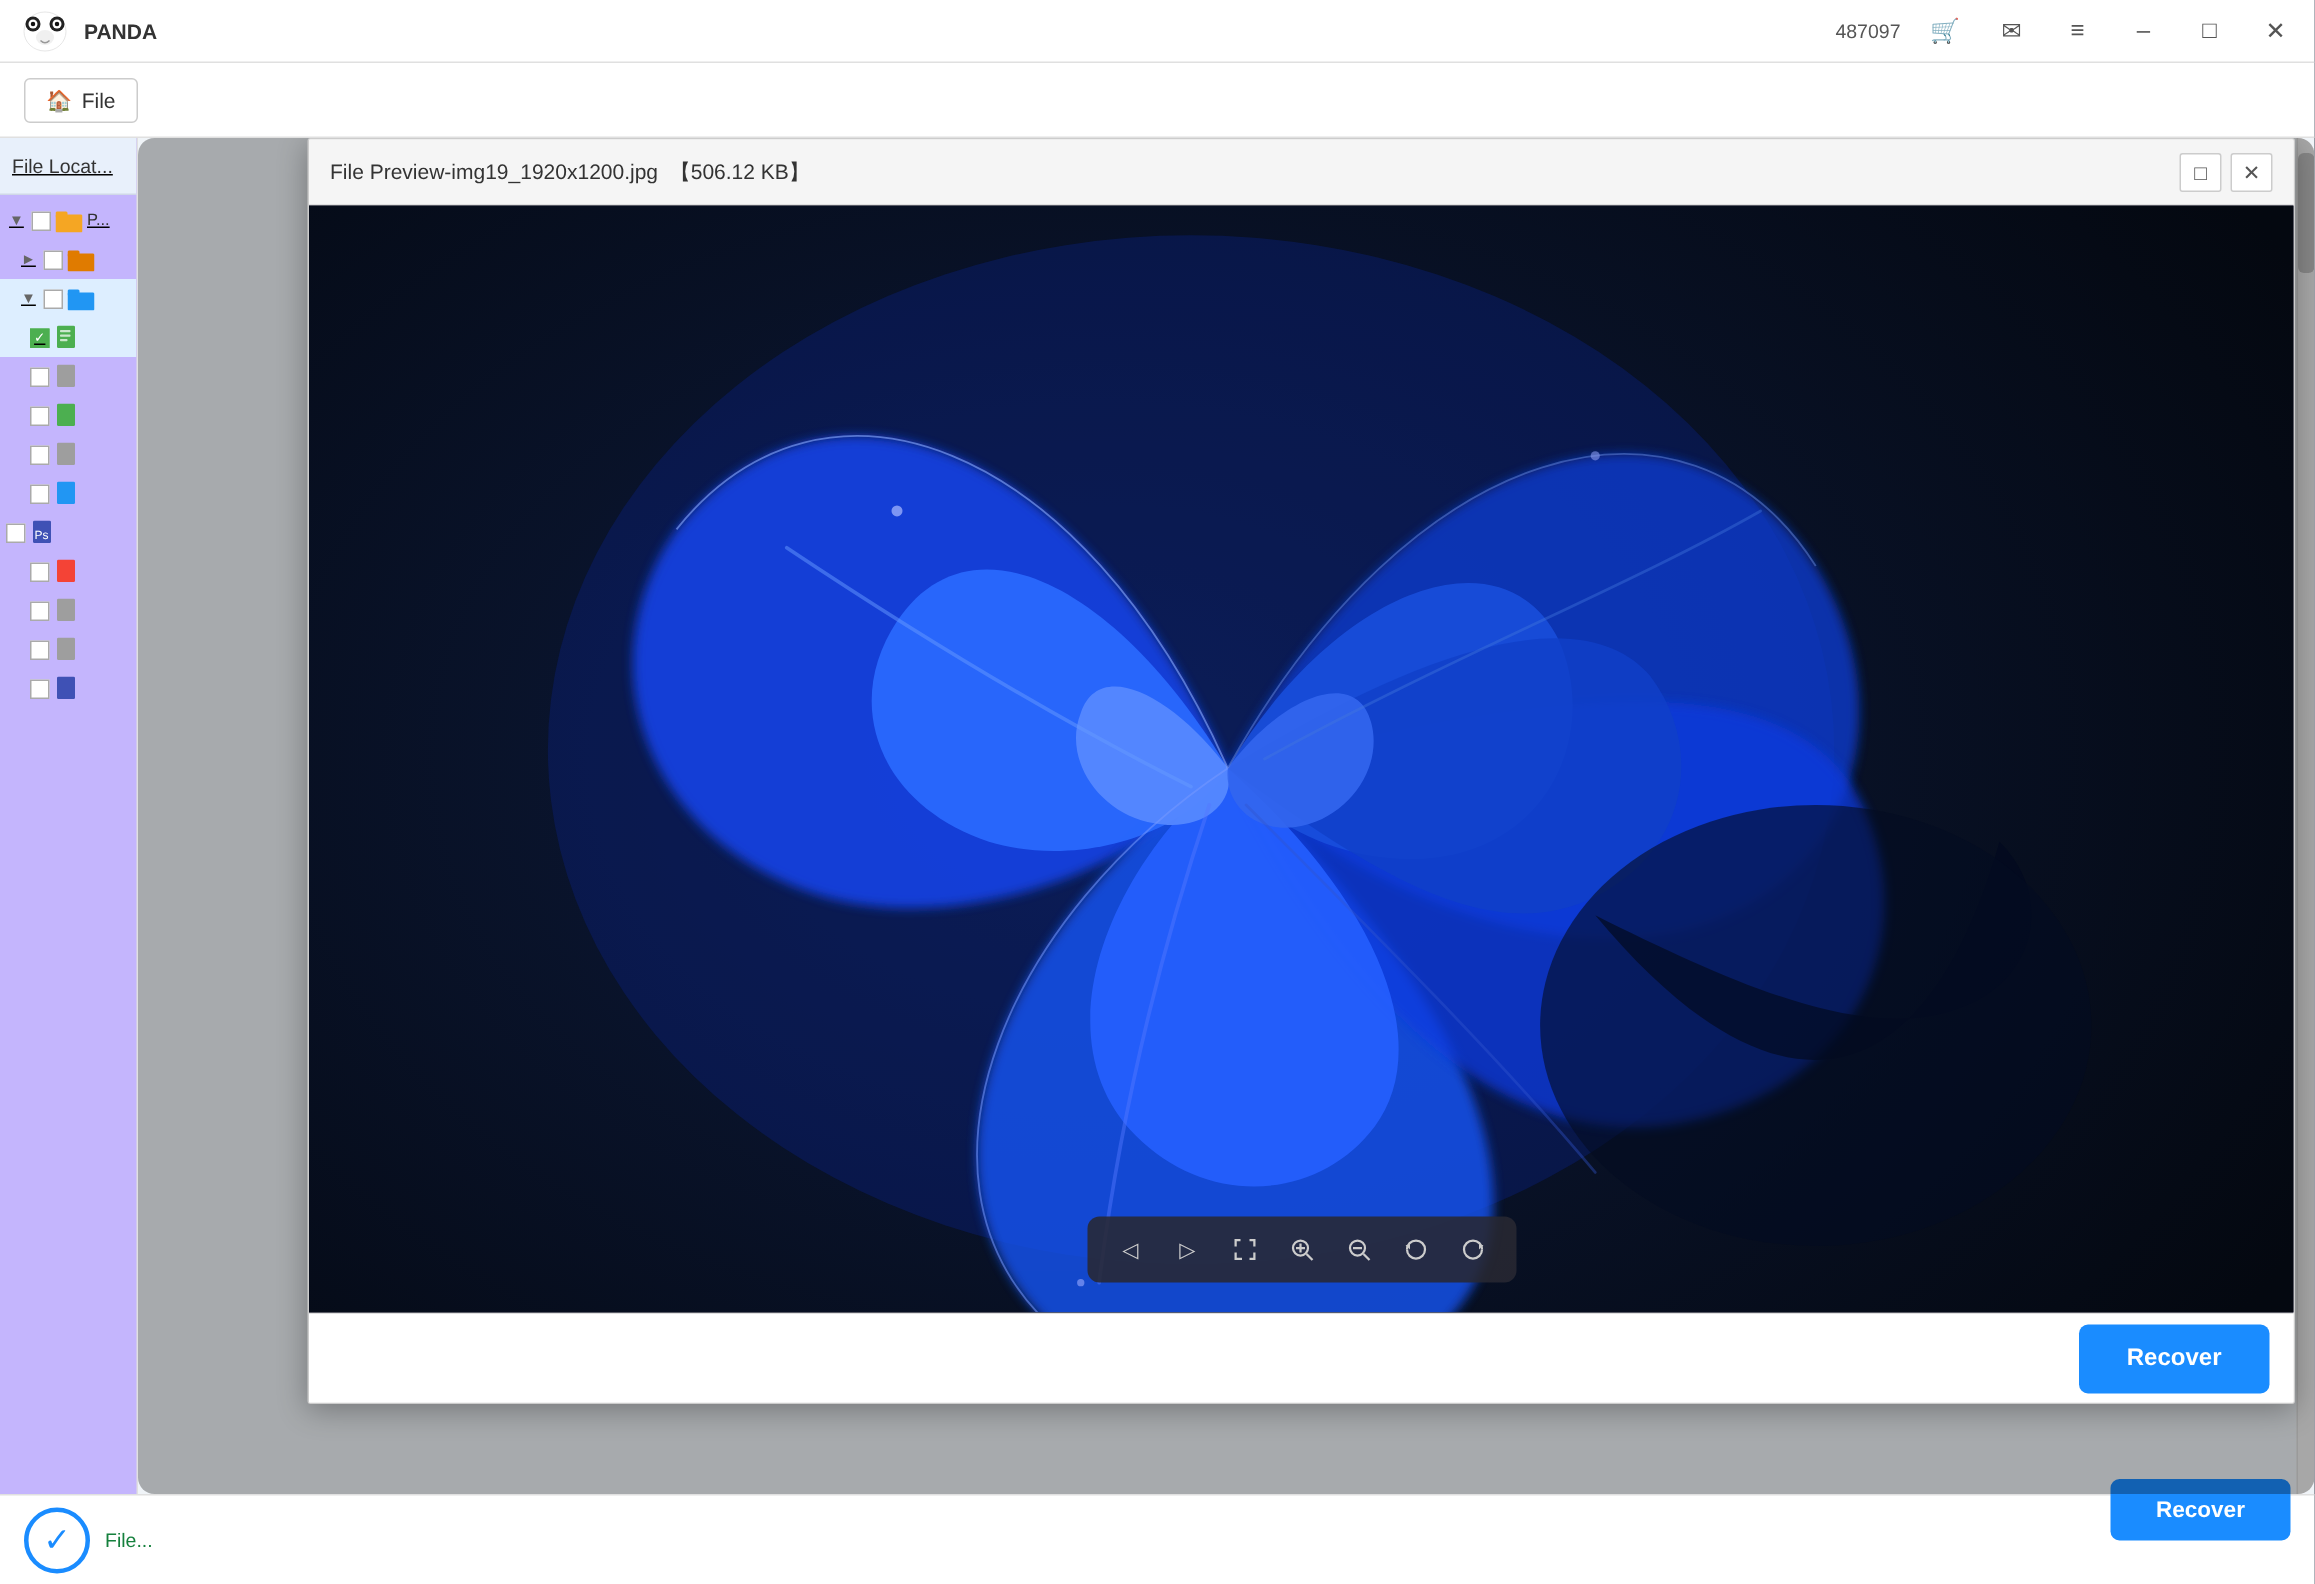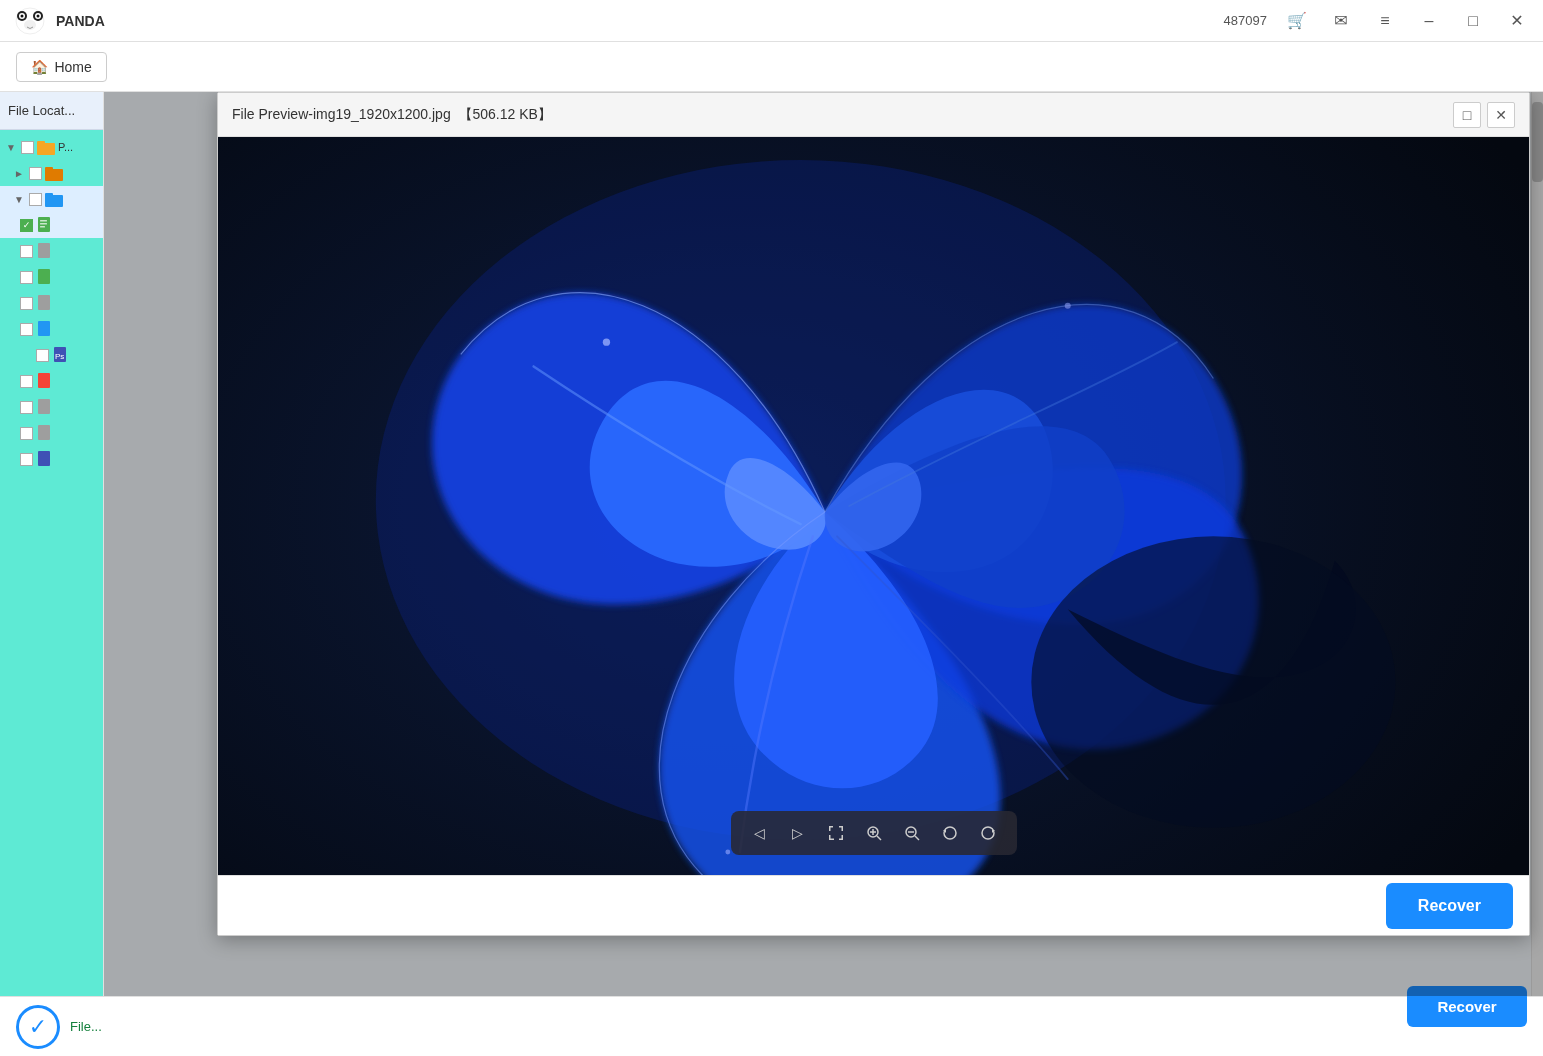--- a/index.html
+++ b/index.html
@@ -98,27 +98,28 @@
 
     
     .main-content {
       display: flex;
       flex: 1;
       overflow: hidden;
     }
 
     
     .left-panel {
-      width: 104px;
-      background: #5eead4;
+      width: 92px;
+      background: #c4b5fd;
       border-right: 1px solid #e0e0e0;
       display: flex;
       flex-direction: column;
       overflow: hidden;
       flex-shrink: 0;
+      text-decoration: underline;
     }
 
     .file-location-bar {
       height: 38px;
       background: #e8f0fb;
       display: flex;
       align-items: center;
       padding: 0 8px;
       font-size: 13px;
       color: #333;
@@ -163,20 +164,21 @@
       justify-content: center;
     }
 
     
     .right-panel {
       flex: 1;
       display: flex;
       flex-direction: column;
       overflow: hidden;
       position: relative;
+      border-radius: 11px;
     }
 
     
     .scrollbar-right {
       width: 12px;
       background: #f0f0f0;
       border-left: 1px solid #ddd;
       flex-shrink: 0;
     }
 
@@ -411,21 +413,21 @@
       <button class="win-btn">≡</button>
       <button class="win-btn">–</button>
       <button class="win-btn">□</button>
       <button class="win-btn close">✕</button>
     </div>
   </div>
 
   <div class="toolbar">
     <button class="home-btn">
       <span>🏠</span>
-      <span>Home</span>
+      <span>File</span>
     </button>
   </div>
 
   <div class="main-content">
 
     <div class="left-panel">
       <div class="file-location-bar">
         <span>File Locat...</span>
       </div>
       <div class="file-tree">
@@ -487,21 +489,21 @@
           <svg width="18" height="16">
             <rect x="2" y="0" width="12" height="15" rx="1" fill="#9e9e9e"></rect>
           </svg>
         </div>
         <div class="tree-item" style="padding-left:20px;">
           <div class="checkbox-small"></div>
           <svg width="18" height="16">
             <rect x="2" y="0" width="12" height="15" rx="1" fill="#2196f3"></rect>
           </svg>
         </div>
-        <div class="tree-item" style="padding-left:36px;">
+        <div class="tree-item" style="padding-left:4px;">
           <div class="checkbox-small"></div>
           <svg width="18" height="16">
             <rect x="2" y="0" width="12" height="15" rx="1" fill="#3f51b5"></rect>
             <text x="3" y="12" font-size="8" fill="white">Ps</text>
           </svg>
         </div>
         <div class="tree-item" style="padding-left:20px;">
           <div class="checkbox-small"></div>
           <svg width="18" height="16">
             <rect x="2" y="0" width="12" height="15" rx="1" fill="#f44336"></rect>

